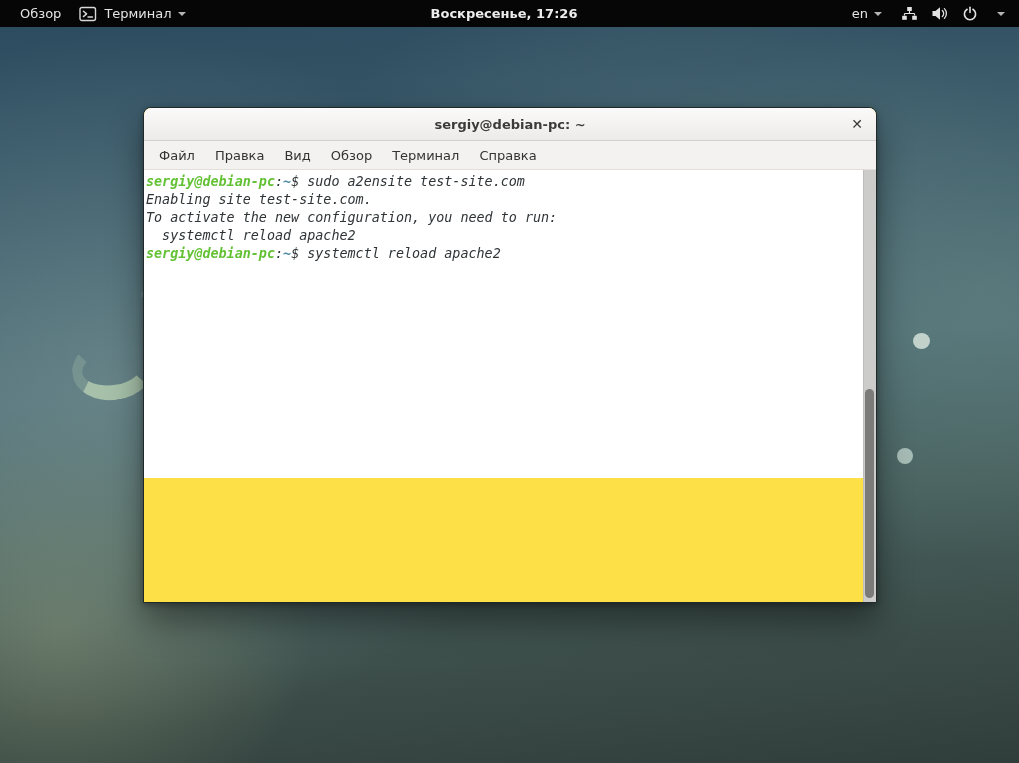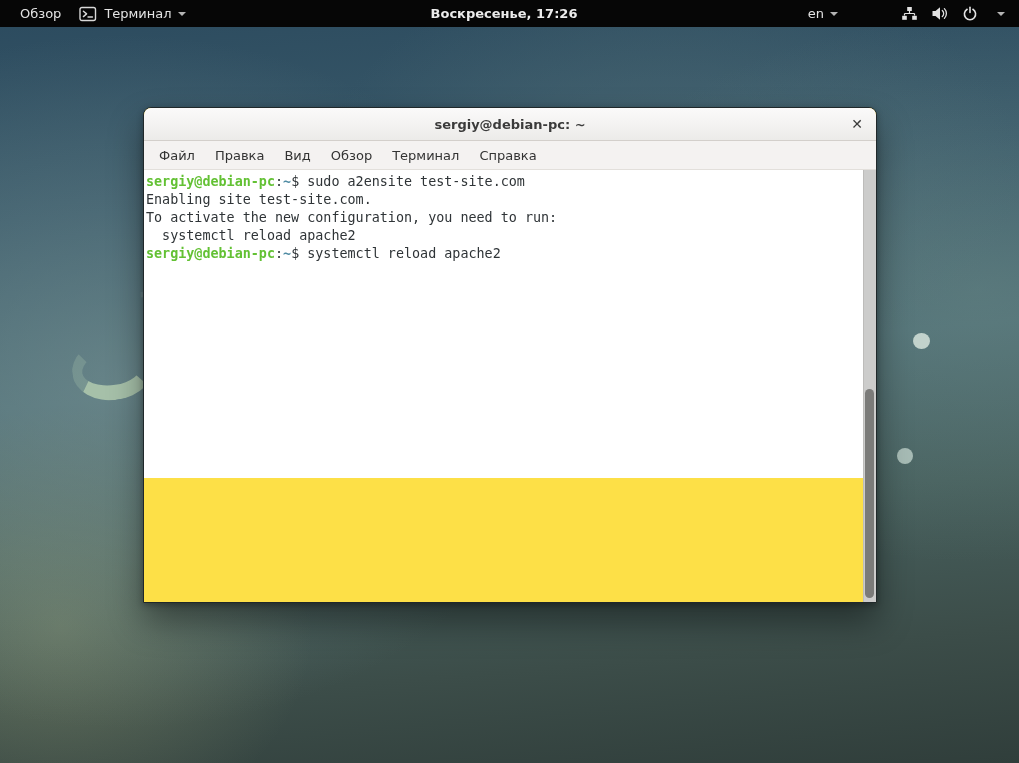--- a/index.html
+++ b/index.html
@@ -39,21 +39,21 @@
   .topbar {
     position:absolute; left:0; top:0; width:1019px; height:27px;
     background:#060606; color:#e4e4e4; font-size:13px;
     display:flex; align-items:center; z-index:20;
   }
   .tb-left { display:flex; align-items:center; height:100%; padding-left:11px; }
   .tb-item { display:flex; align-items:center; height:100%; padding:0 9px; cursor:default; }
   .tb-center { position:absolute; left:0; right:11px; top:0; height:100%;
                display:flex; justify-content:center; align-items:center; pointer-events:none; }
   .tb-center .tb-item { pointer-events:auto; font-weight:bold; color:#ececec; }
-  .tb-right { margin-left:auto; display:flex; align-items:center; height:100%; padding-right:10px;gap:44px; }
+  .tb-right { margin-left:auto; display:flex; align-items:center; height:100%; padding-right:10px; }
   .caret { width:0; height:0; border-left:4px solid transparent; border-right:4px solid transparent;
            border-top:4px solid #b4b4b4; margin-left:6px; display:inline-block; }
   .appicon { width:18px; height:16px; margin-right:7px; display:inline-block; }
   .sysicons { display:flex; align-items:center; gap:13px; padding:0 4px 0 10px; height:100%; }
   .sysicons svg { display:block; }
 
   
   .window {
     position:absolute; left:143px; top:107px; width:734px; height:496px;
     border:1px solid #20282a; border-radius:8px 8px 0 0;
@@ -67,21 +67,21 @@
   }
   .title { font-size:13px; font-weight:bold; color:#3b3b3b; }
   .closebtn { position:absolute; right:13px; top:8px; font-size:14px; font-weight:bold;
               color:#3a3a3a; line-height:16px; cursor:default; }
   .menubar {
     height:29px; background:#f4f2f1; border-bottom:1px solid #e2dfdb;
     display:flex; align-items:center; padding-left:5px;
     font-size:13px; color:#333;
   }
   .menu-item { padding:0 10px; line-height:29px; }
-  .term { position:relative; height:308px; background:var(--term-bg,#fff); padding:3px 32px 0 2px; }
+  .term { position:relative; height:308px; background:var(--term-bg,#fff); padding:3px 32px 0 2px;font-style:italic; }
   .tline { font-family:"DejaVu Sans Mono", monospace; font-size:13.4px; line-height:18px;
            color:var(--term-text,#2f3437); white-space:pre; }
   .p-user { color:var(--p-user,#63c134); font-weight:bold; }
   .p-path { color:var(--p-path,#4f8ba3); font-weight:bold; }
   .p-plain { color:var(--term-text,#2f3437); }
   .cursor { display:inline-block; width:8px; height:14px; background:var(--term-cursor,#2f3437);
             vertical-align:-2px; }
   .scrollbar { position:absolute; right:0; top:0; width:13px; height:432px; background:#cccccb;
                border-left:1px solid #bdbcba; }
   .thumb { position:absolute; right:2px; top:219px; width:9px; height:209px;

